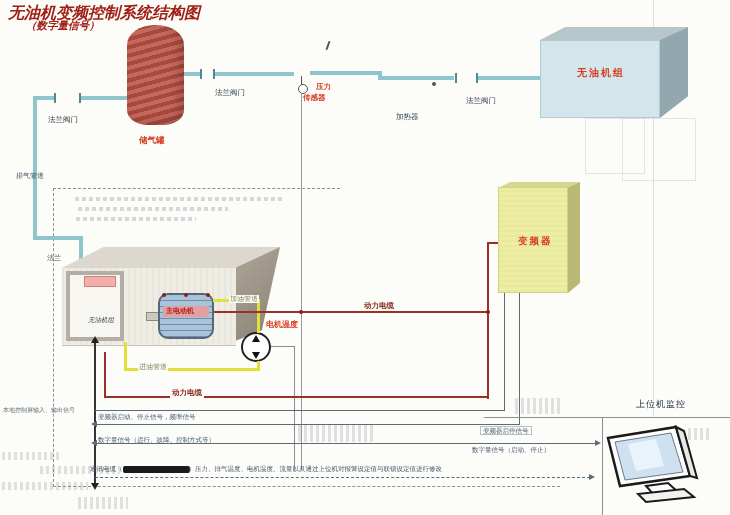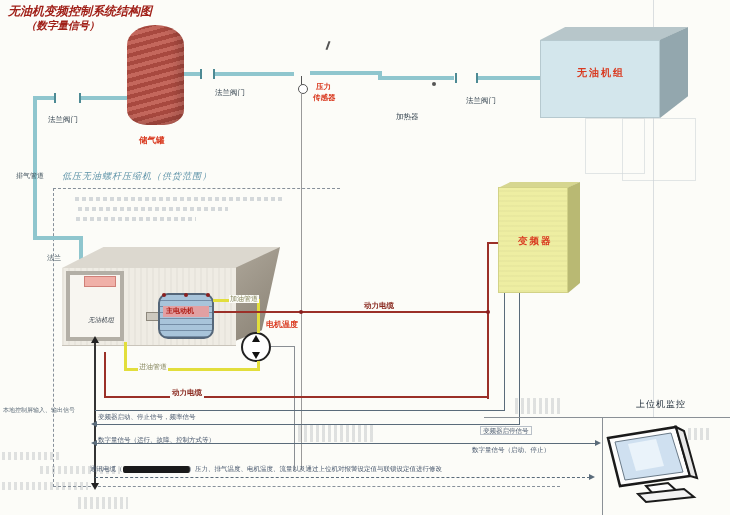--- a/index.html
+++ b/index.html
@@ -28,38 +28,37 @@
         background:repeating-linear-gradient(165deg,#c4675c 0 4px,#a8493f 4px 8px);
         border-radius:28px 28px 20px 20px / 20px 20px 15px 15px;box-shadow:inset -6px -4px 8px rgba(0,0,0,.15);}
   .pump-tri-u{width:0;height:0;border-left:4px solid transparent;border-right:4px solid transparent;border-bottom:7px solid #111;position:absolute;}
   .pump-tri-d{width:0;height:0;border-left:4px solid transparent;border-right:4px solid transparent;border-top:7px solid #111;position:absolute;}
 </style>
 </head>
 <body>
 
 <div id="canvas">
 
-  <div class="lbl red" style="left:8px;top:5px;font-size:12px;font-weight:bold;font-style:italic;color:#a02018;">无油机变频控制系统结构图</div>
+  <div class="lbl red" style="left:8px;top:5px;font-size:16px;font-weight:bold;font-style:italic;color:#a02018;font-family:Liberation Mono, monospace;">无油机变频控制系统结构图</div>
   <div class="lbl red" style="left:26px;top:19px;font-size:10.5px;font-weight:bold;font-style:italic;color:#a02018;">（数字量信号）</div>
 
   <div class="ghost" style="left:585px;top:118px;width:58px;height:54px;"></div>
   <div class="ghost" style="left:622px;top:118px;width:72px;height:61px;"></div>
   <div class="abs" style="left:653px;top:0;width:1px;height:418px;background:#ccd2d5;opacity:.7;"></div>
   <div class="smudge" style="left:2px;top:452px;width:58px;height:8px;"></div>
   <div class="smudge" style="left:40px;top:466px;width:80px;height:8px;"></div>
   <div class="smudge" style="left:2px;top:482px;width:86px;height:8px;"></div>
   <div class="smudge" style="left:78px;top:497px;width:50px;height:12px;"></div>
   <div class="smudge" style="left:298px;top:424px;width:78px;height:18px;"></div>
   <div class="smudge" style="left:515px;top:398px;width:48px;height:16px;"></div>
   <div class="smudge" style="left:688px;top:428px;width:24px;height:12px;"></div>
 
   <div class="dash-h" style="left:53px;top:188px;width:287px;"></div>
   <div class="dash-v" style="left:53px;top:188px;height:299px;"></div>
   <div class="dash-h" style="left:53px;top:486px;width:507px;"></div>
-  <div class="lbl" style="left:62px;top:171px;font-size:9px;font-style:italic;letter-spacing:1px;color:#5e93a8;">低压无油螺杆压缩机（供货范围）</div>
   <div class="notebar" style="left:75px;top:197px;width:210px;"></div>
   <div class="notebar" style="left:78px;top:207px;width:150px;"></div>
   <div class="notebar" style="left:76px;top:217px;width:120px;"></div>
 
   <div class="pipe" style="left:33px;top:96px;width:22px;height:4px;"></div>
   <div class="pipe-dark" style="left:54px;top:93px;width:2px;height:10px;"></div>
   <div class="pipe-dark" style="left:79px;top:93px;width:2px;height:10px;"></div>
   <div class="pipe" style="left:81px;top:96px;width:47px;height:4px;"></div>
   <div class="pipe" style="left:33px;top:96px;width:4px;height:144px;"></div>
   <div class="pipe" style="left:33px;top:236px;width:50px;height:4px;"></div>
@@ -82,21 +81,21 @@
   <div class="abs" style="left:298px;top:84px;width:8px;height:8px;border:1px solid #555;border-radius:50%;background:#fff;"></div>
   <div class="thin" style="left:301px;top:93px;width:1px;height:377px;background:#9a9a9a;"></div>
 
   <div class="lbl" style="left:48px;top:116px;font-size:7.5px;color:#33424e;">法兰阀门</div>
   <div class="lbl" style="left:215px;top:89px;font-size:7.5px;color:#33424e;">法兰阀门</div>
   <div class="lbl" style="left:466px;top:97px;font-size:7.5px;color:#33424e;">法兰阀门</div>
   <div class="lbl" style="left:396px;top:113px;font-size:7.5px;color:#33424e;">加热器</div>
   <div class="lbl" style="left:16px;top:172px;font-size:7px;color:#3d4f5a;">排气管道</div>
   <div class="lbl" style="left:47px;top:254px;font-size:7px;color:#3d4f5a;">法兰</div>
   <div class="lbl red" style="left:316px;top:83px;font-size:7.5px;font-weight:bold;">压力</div>
-  <div class="lbl red" style="left:313px;top:94px;font-size:7.5px;font-weight:bold;">传感器</div>
+  <div class="lbl red" style="left:303px;top:94px;font-size:7.5px;font-weight:bold;">传感器</div>
 
   <div class="tank"></div>
   <div class="lbl red" style="left:139px;top:136px;font-size:8.5px;font-weight:bold;">储气罐</div>
 
   <div class="abs" style="left:540px;top:27px;width:148px;height:13px;background:#b7c6ca;clip-path:polygon(0 100%,17% 0,100% 0,81% 100%);"></div>
   <div class="abs" style="left:660px;top:27px;width:28px;height:91px;background:#93a7ae;clip-path:polygon(0 14%,100% 0,100% 76%,0 100%);"></div>
   <div class="abs" style="left:540px;top:40px;width:120px;height:78px;background:#d3e6ec;border:1px solid #b6c9cf;box-sizing:border-box;"></div>
   <div class="lbl red" style="left:577px;top:67px;font-size:10px;font-weight:bold;letter-spacing:2px;">无油机组</div>
 
   <div class="abs" style="left:498px;top:182px;width:82px;height:6px;background:#d6d690;clip-path:polygon(0 100%,15% 0,100% 0,85% 100%);"></div>

